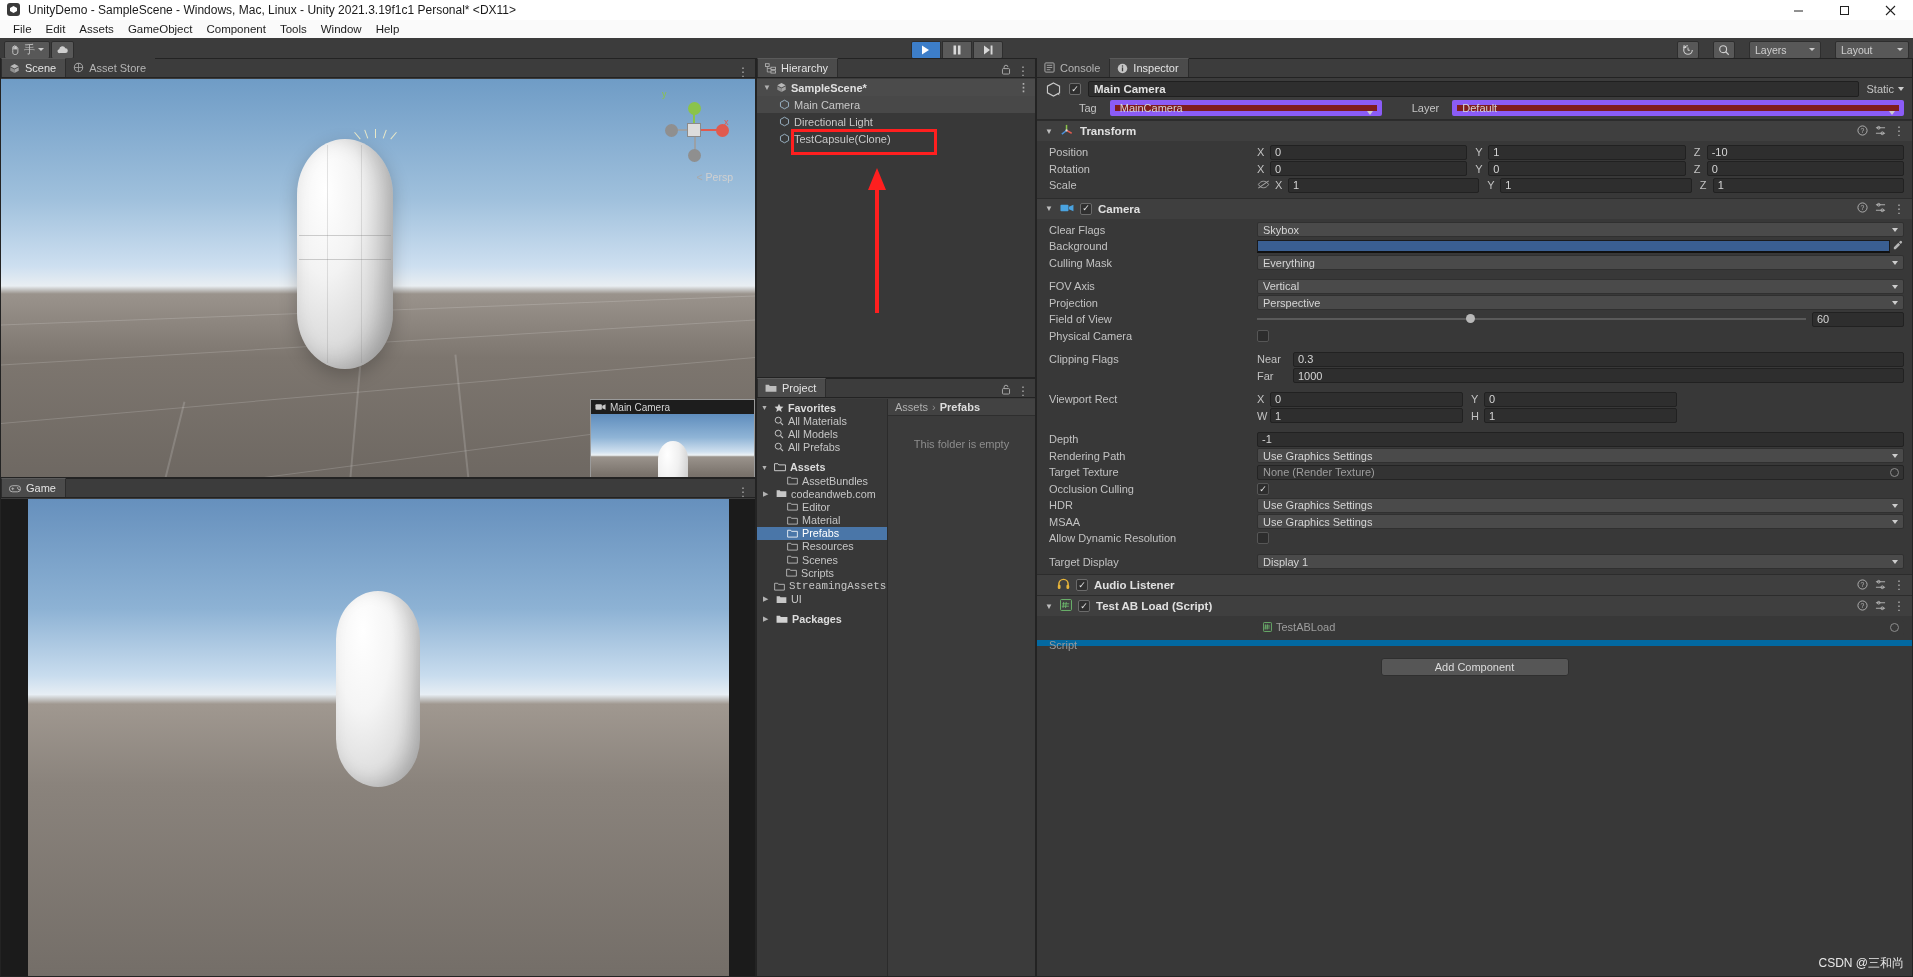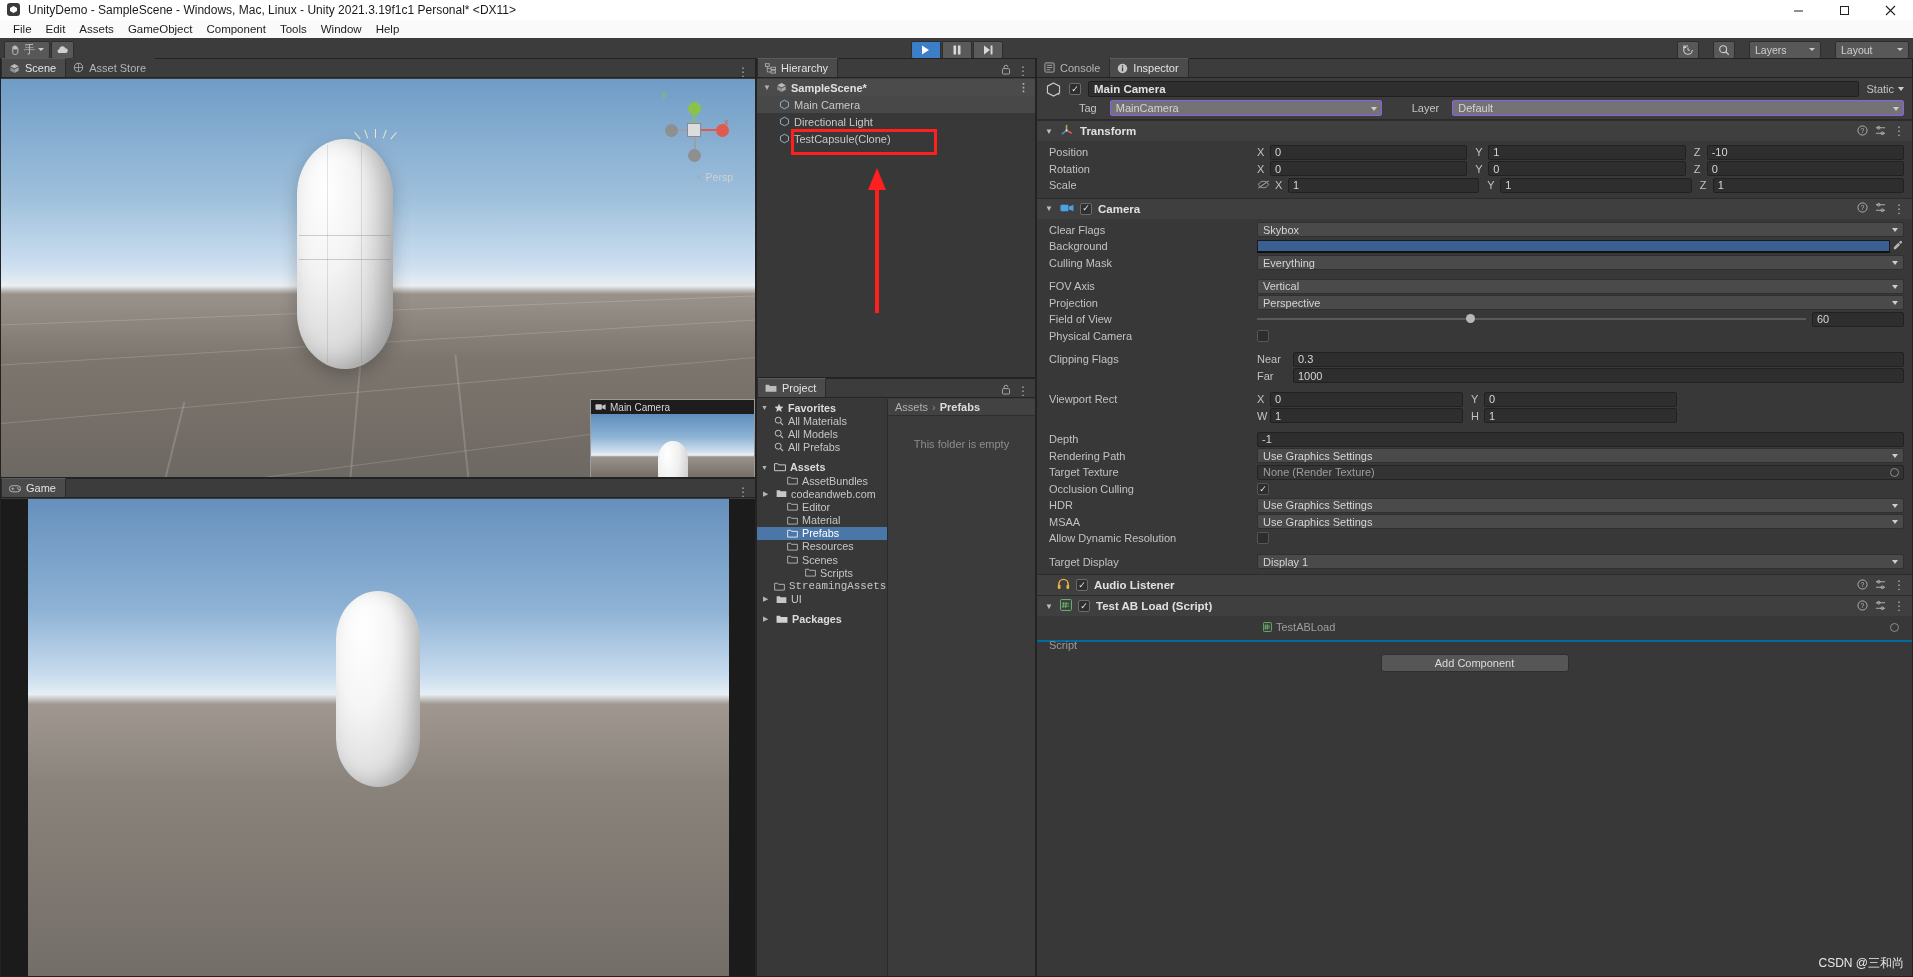--- a/index.html
+++ b/index.html
@@ -128,21 +128,21 @@
 
   
   #inspector-panel { left:1036px; top:58px; width:877px; height:919px; background:#383838; }
   .insp-head { background:#3c3c3c; border-bottom:1px solid #2a2a2a; }
   .insp-obj { height:22px; display:flex; align-items:center; gap:7px; padding:0 8px; }
   .obj-icon { width:17px;height:17px; }
   .cb { width:12px;height:12px;background:#2f2f2f;border:1px solid #6b6b6b;border-radius:2px;display:flex;align-items:center;justify-content:center;color:#e4e4e4;font-size:9px;line-height:1; flex:0 0 auto;}
   .name-field { flex:1; height:16px; background:#2e2e2e; border:1px solid #1f1f1f; border-radius:2px; display:flex; align-items:center; padding:0 5px; color:#e1e1e1; font-size:11.5px; font-weight:bold; }
   .static-box { display:flex; align-items:center; gap:4px; color:#c4c4c4; font-size:11px;}
   .insp-tagrow { height:19px; display:flex; align-items:center; gap:13px; padding:0 8px 3px 8px; font-size:11px; }
-  .drop { height:16px; background:#737373; border:1px solid #8b5cf6; border-radius:2px; display:flex; align-items:center; padding:0 5px; color:#d3d3d3; font-size:11px; position:relative;}
+  .drop { height:16px; background:#7f1d1d; border:5px solid #8b5cf6; border-radius:2px; display:flex; align-items:center; padding:0 5px; color:#d3d3d3; font-size:11px; position:relative;}
   .drop .caret { position:absolute; right:4px; top:6px; border-left:3.5px solid transparent;border-right:3.5px solid transparent;border-top:4px solid #cdcdcd; }
 
   .comp { border-top:1px solid #2c2c2c; }
   .comp-head { height:20px; background:#3f3f3f; display:flex; align-items:center; gap:6px; padding:0 8px; position:relative; }
   .comp-head .tri { font-size:8px; color:#bdbdbd; width:9px; }
   .comp-head .ctitle { font-weight:bold; color:#e0e0e0; font-size:11.5px; }
   .comp-head .hdr-icons { position:absolute; right:7px; display:flex; align-items:center; gap:7px; color:#b6b6b6; font-size:10px; }
   .comp-body { padding:3px 0 4px 0; background:#383838; }
   .prow2 { height:16.5px; display:flex; align-items:center; padding:0 8px 0 12px; gap:0; font-size:11px; }
   .prow2 .lbl { width:208px; color:#c2c2c2; flex:0 0 auto; }
@@ -713,21 +713,21 @@
             </svg>
           <span>Resources</span>
         </div>
         <div class="prow" style="padding-left:17px;">
           <span class="sp"></span>
           <svg width="11" height="9" viewBox="0 0 12 10">
               <path d="M0.6 9V1.4h3.4l.9 1.2h6.5V9z" fill="none" stroke="#c6c6c6" stroke-width="0.9"></path>
             </svg>
           <span>Scenes</span>
         </div>
-        <div class="prow" style="padding-left:35px;">
+        <div class="prow" style="padding-left:16px;">
           <span class="sp"></span>
           <svg width="11" height="9" viewBox="0 0 12 10">
               <path d="M0.6 9V1.4h3.4l.9 1.2h6.5V9z" fill="none" stroke="#c6c6c6" stroke-width="0.9"></path>
             </svg>
           <span>Scripts</span>
         </div>
         <div class="prow" style="font-family:Liberation Mono, monospace;">
           <span class="sp"></span>
           <svg width="11" height="9" viewBox="0 0 12 10">
               <path d="M0.6 9V1.4h3.4l.9 1.2h6.5V9z" fill="none" stroke="#c6c6c6" stroke-width="0.9"></path>
@@ -1122,21 +1122,21 @@
                 <rect x="0.5" y="0.5" width="9" height="10" rx="1" fill="#3f3f3f" stroke="#6fbf6f" stroke-width="0.9"></rect>
                 <path d="M3 2.5 2.4 8.4M5.2 2.5 4.6 8.4M1.8 4.4h6M1.5 6.6h6" stroke="#6fbf6f" stroke-width="0.8"></path>
               </svg>
             <span>TestABLoad</span>
             <span class="circ"></span>
           </span>
         </div>
       </div>
     </div>
 
-    <div style="border-top:2px solid #0369a1;">
+    <div style="border-top:6px solid #0369a1;">
       <div class="add-comp">Add Component</div>
     </div>
   </div>
 
   <div class="anno-box"></div>
   <svg class="anno-arrow" viewBox="0 0 22 145">
     <polygon points="11,0 20,22 13,22 13,145 9,145 9,22 2,22" fill="#ff1f1f"></polygon>
   </svg>
 
   <div class="watermark">CSDN @三和尚</div>

